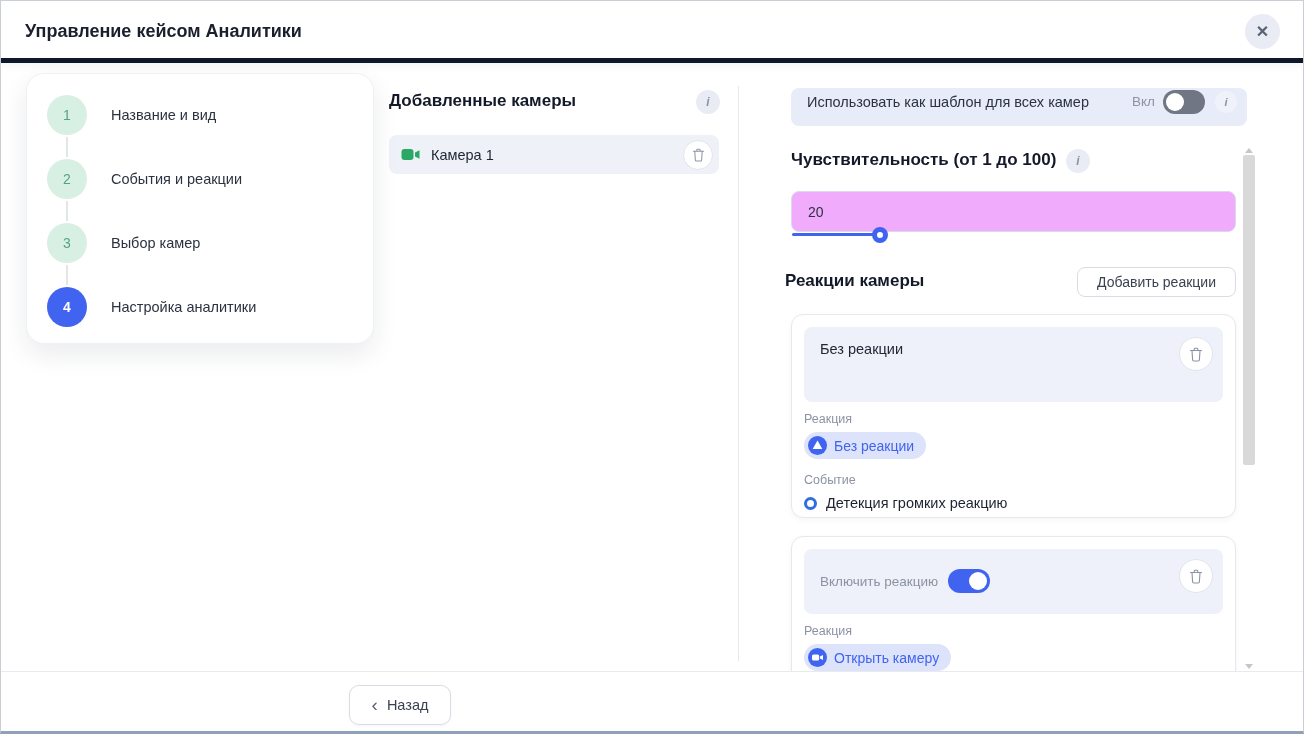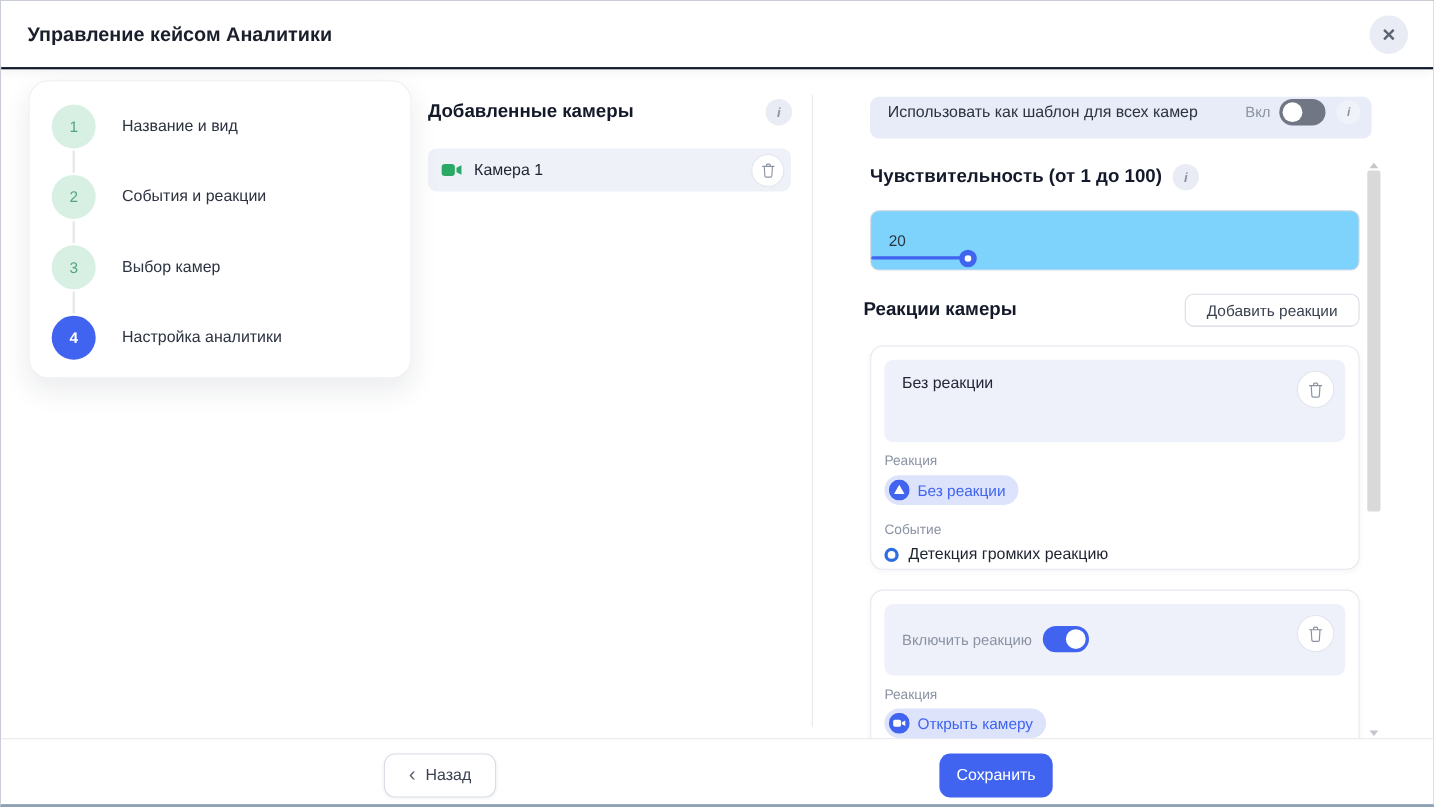--- a/index.html
+++ b/index.html
@@ -5,21 +5,21 @@
   * { margin:0; padding:0; box-sizing:border-box; }
   html,body { width:1304px; height:734px; }
   body { font-family:"Liberation Sans", sans-serif; background:#fff; }
   .window {
     position:relative; width:1304px; height:734px; background:#fff;
     border:1px solid #c9cdd6; border-bottom:3px solid #8ea1b6; overflow:hidden;
   }
   
   .header {
     position:absolute; left:0; top:0; width:100%; height:62px; background:#fff;
-    border-bottom:2px solid #0f172a; box-shadow:0 3px 8px rgba(20,30,50,.05); z-index:6;
+    border-bottom:5px solid #0f172a; box-shadow:0 3px 8px rgba(20,30,50,.05); z-index:6;
   }
   .header-title { position:absolute; left:24px; top:20px; font-size:18px; font-weight:700; color:#1a1f2b; }
   .close-btn {
     position:absolute; right:23px; top:13px; width:35px; height:35px; border-radius:50%;
     background:#e9ebf5; color:#5b6472; font-size:16px; font-weight:700;
     display:flex; align-items:center; justify-content:center; cursor:pointer;
   }
   
   .stepper-card {
     position:absolute; left:25px; top:72px; width:348px; height:271px; background:#fff;
@@ -60,21 +60,21 @@
   .tb-onoff { font-size:13.5px; color:#8b93a3; margin-right:8px; }
   .toggle { width:42px; height:24px; border-radius:12px; position:relative; cursor:pointer; }
   .toggle.off { background:#707683; }
   .toggle.on  { background:#4164f0; }
   .toggle .knob { position:absolute; top:3px; width:18px; height:18px; border-radius:50%; background:#fff; }
   .toggle.off .knob { left:3px; } .toggle.on .knob { right:3px; }
   .tb-info { margin-left:10px; width:22px; height:22px; font-size:11px; background:#f0f2f9; }
   .sens-title { position:absolute; left:790px; top:149px; font-size:17px; font-weight:700; color:#14192a; }
   .sens-info { position:absolute; left:1065px; top:148px; }
   .sens-input {
-    position:absolute; left:790px; top:190px; width:445px; height:55px; background:#7dd3fc;
+    position:absolute; left:790px; top:190px; width:445px; height:41px; background:#f0abfc;
     border:1px solid #d8dce5; border-radius:8px; font-size:14px; color:#2b3240;
     padding:0 16px; font-family:"Liberation Sans", sans-serif;
   }
   .slider-track { position:absolute; left:791px; top:232px; width:87px; height:3px; background:#4164f0; border-radius:2px; cursor:pointer; }
   .slider-thumb {
     position:absolute; left:871px; top:226px; width:16px; height:16px; border-radius:50%;
     background:#fff; border:5px solid #4164f0; cursor:pointer; z-index:2;
   }
   .reactions-title { position:absolute; left:784px; top:270px; font-size:17px; font-weight:700; color:#14192a; }
   .add-reaction-btn {
@@ -263,16 +263,15 @@
     <div class="sb-arrow-up"></div>
     <div class="sb-thumb"></div>
     <div class="sb-arrow-down"></div>
   </div>
 
   <div class="footer">
     <div class="back-btn">
       <span class="chev">‹</span>
       <span class="back-label">Назад</span>
     </div>
-    <button class="save-btn">Сохранить</button>
   </div>
 
 </div>
 
 </body></html>

